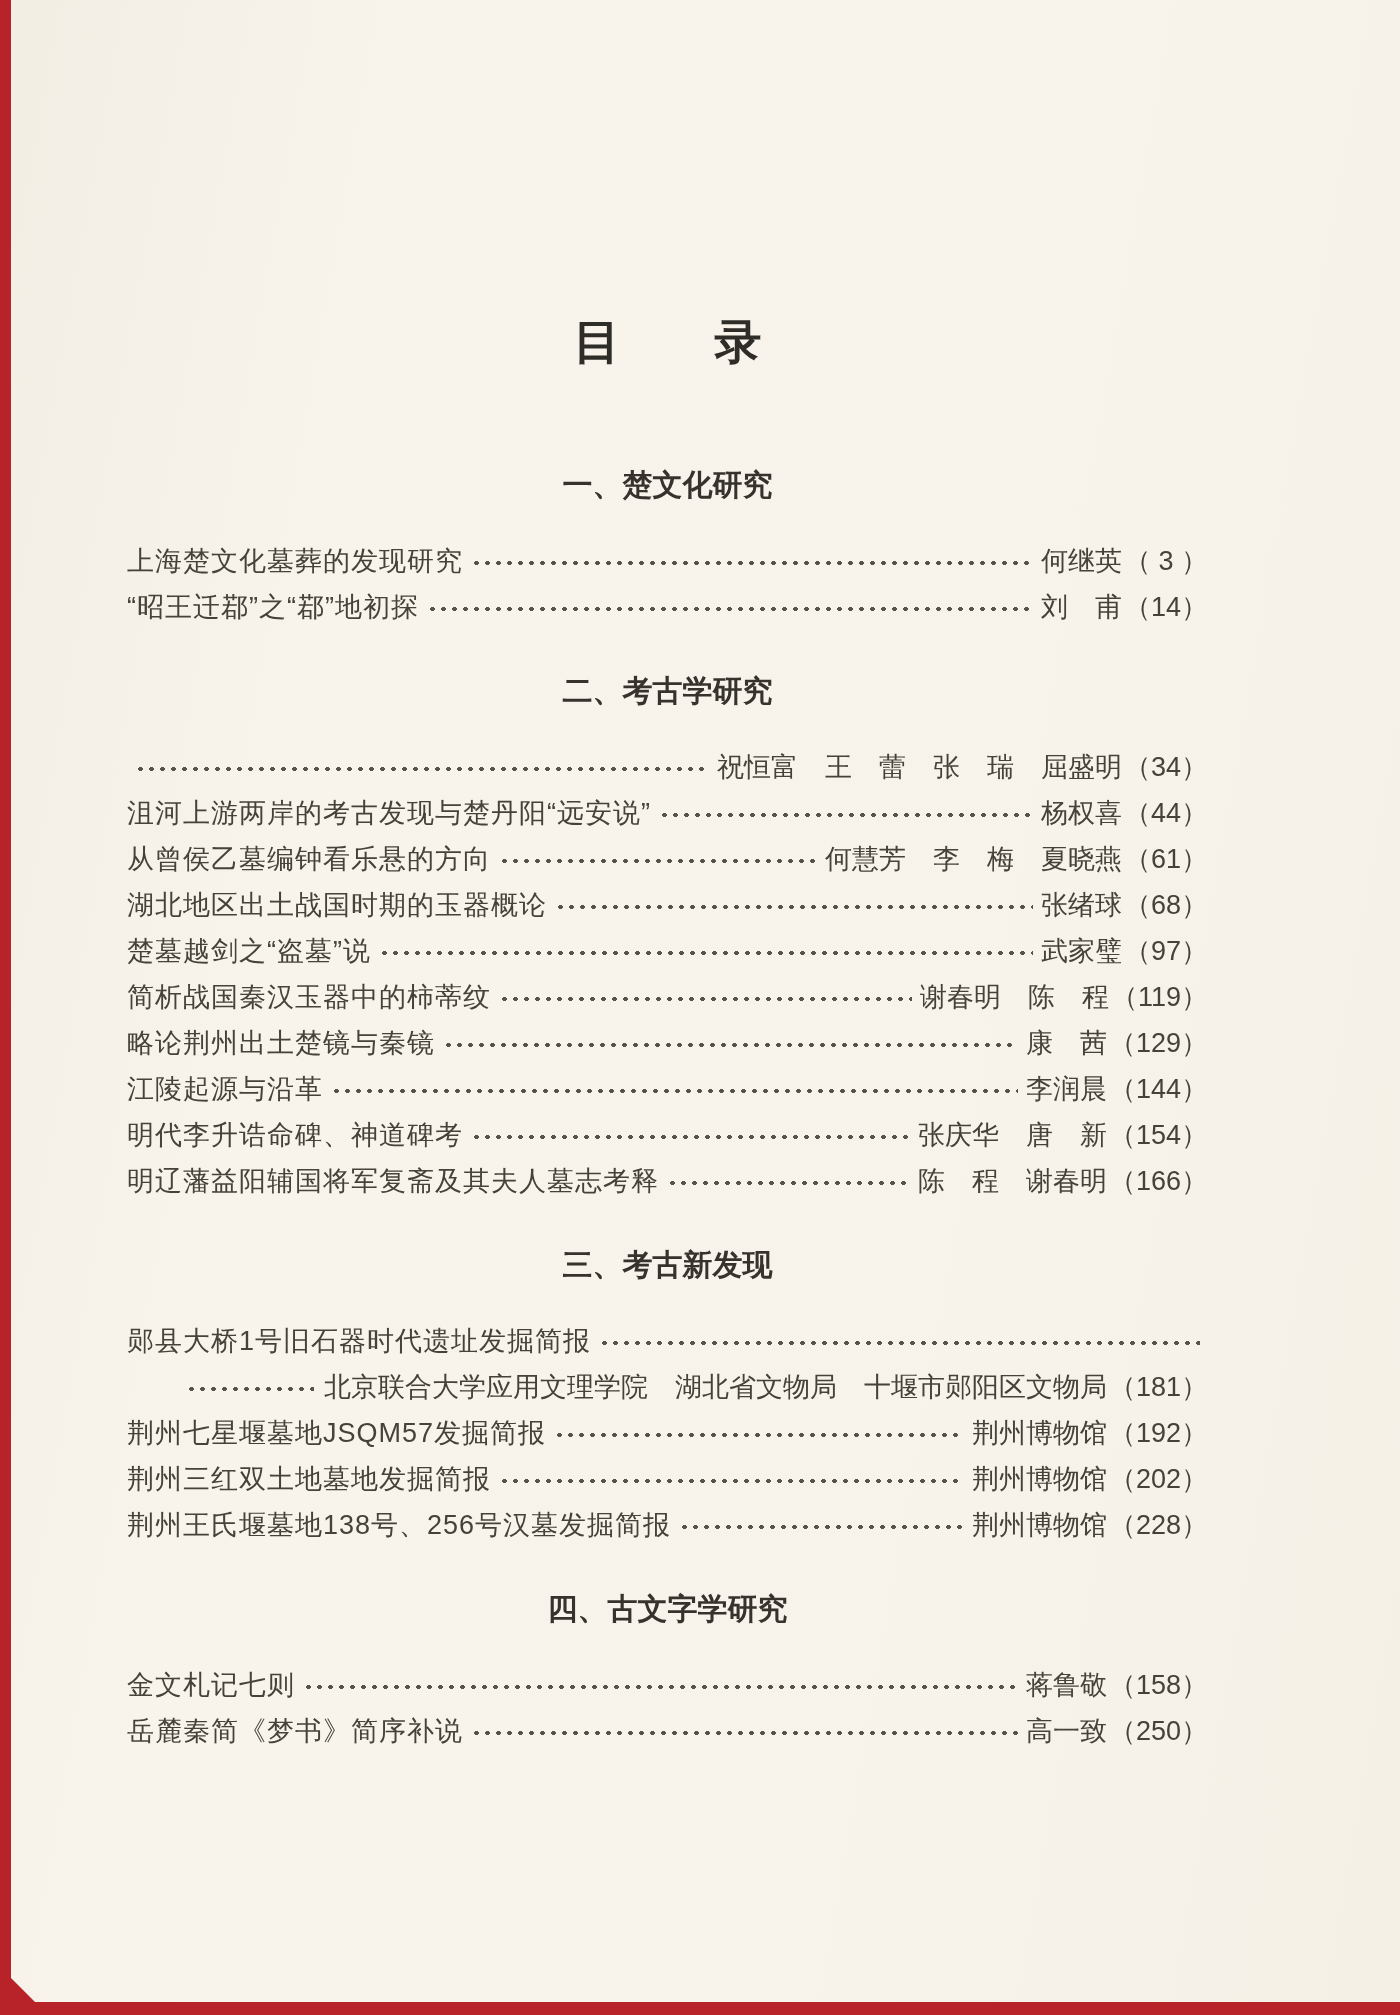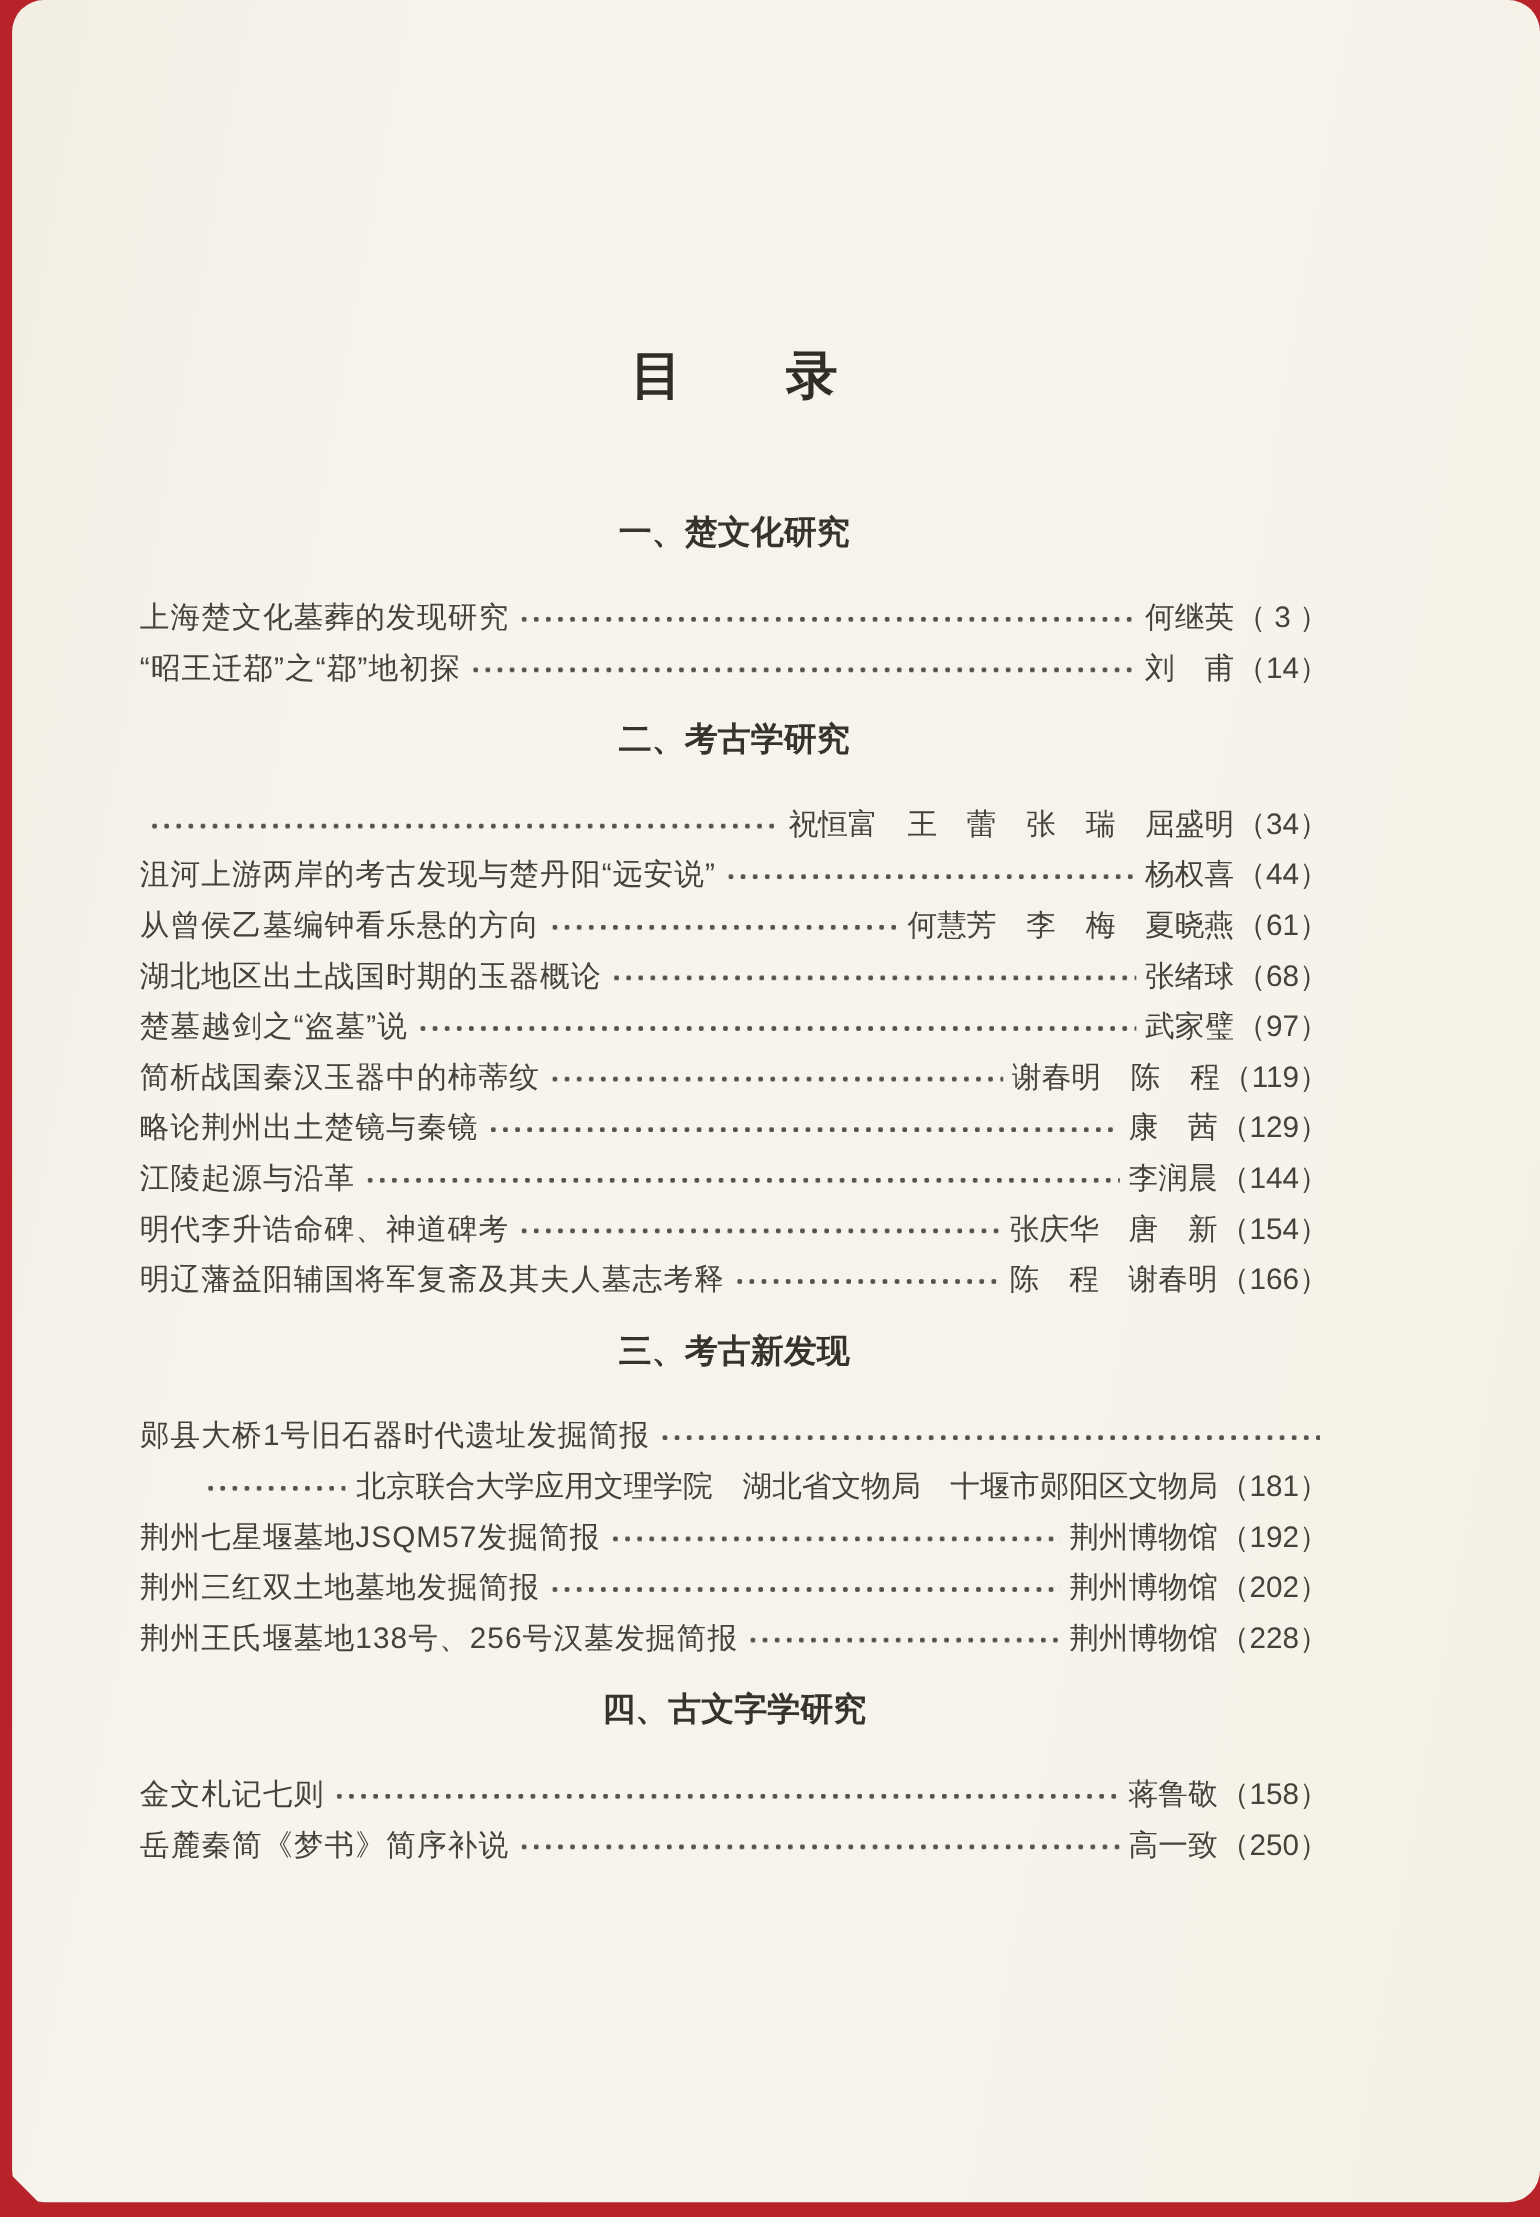--- a/index.html
+++ b/index.html
@@ -6,41 +6,40 @@
   body {
     width:1400px; height:2015px;
     background:#b8232a;
     position:relative;
     overflow:hidden;
     font-family:"Liberation Serif", serif;
   }
   .page {
     position:absolute; left:11px; top:0; right:0; bottom:13px;
     background:linear-gradient(100deg,#f2eee4 0%,#f8f4ec 25%,#f7f3ea 70%,#f4f0e6 100%);
-    border-radius:29px;
   }
   .page::after { 
     content:""; position:absolute; left:0; bottom:0;
     border-left:24px solid #b8232a; border-top:24px solid transparent;
   }
   .content { padding:316px 192px 0 116px; }
   .toc-title {
     text-align:center;
     font-family:"Liberation Serif", serif;
     font-weight:bold; font-size:47px; line-height:52px;
     color:#2f2d27;
     margin:0 0 98px 0;
   }
   .section { margin:0; }
   .section-heading {
     text-align:center;
     font-family:"Liberation Sans", sans-serif;
     font-weight:bold; font-size:30px; line-height:38px;
     color:#35332c;
-    margin:24px 0 34px 0;
+    margin:42px 0 34px 0;
   }
   .section:first-of-type .section-heading { margin-top:0; }
   .entry {
     display:flex; align-items:center;
     height:46px;
     font-size:27px; color:#454239;
     font-family:Liberation Sans, sans-serif;
   }
   .etitle { white-space:nowrap; letter-spacing:1px; flex:0 0 auto; }
   .leader {

